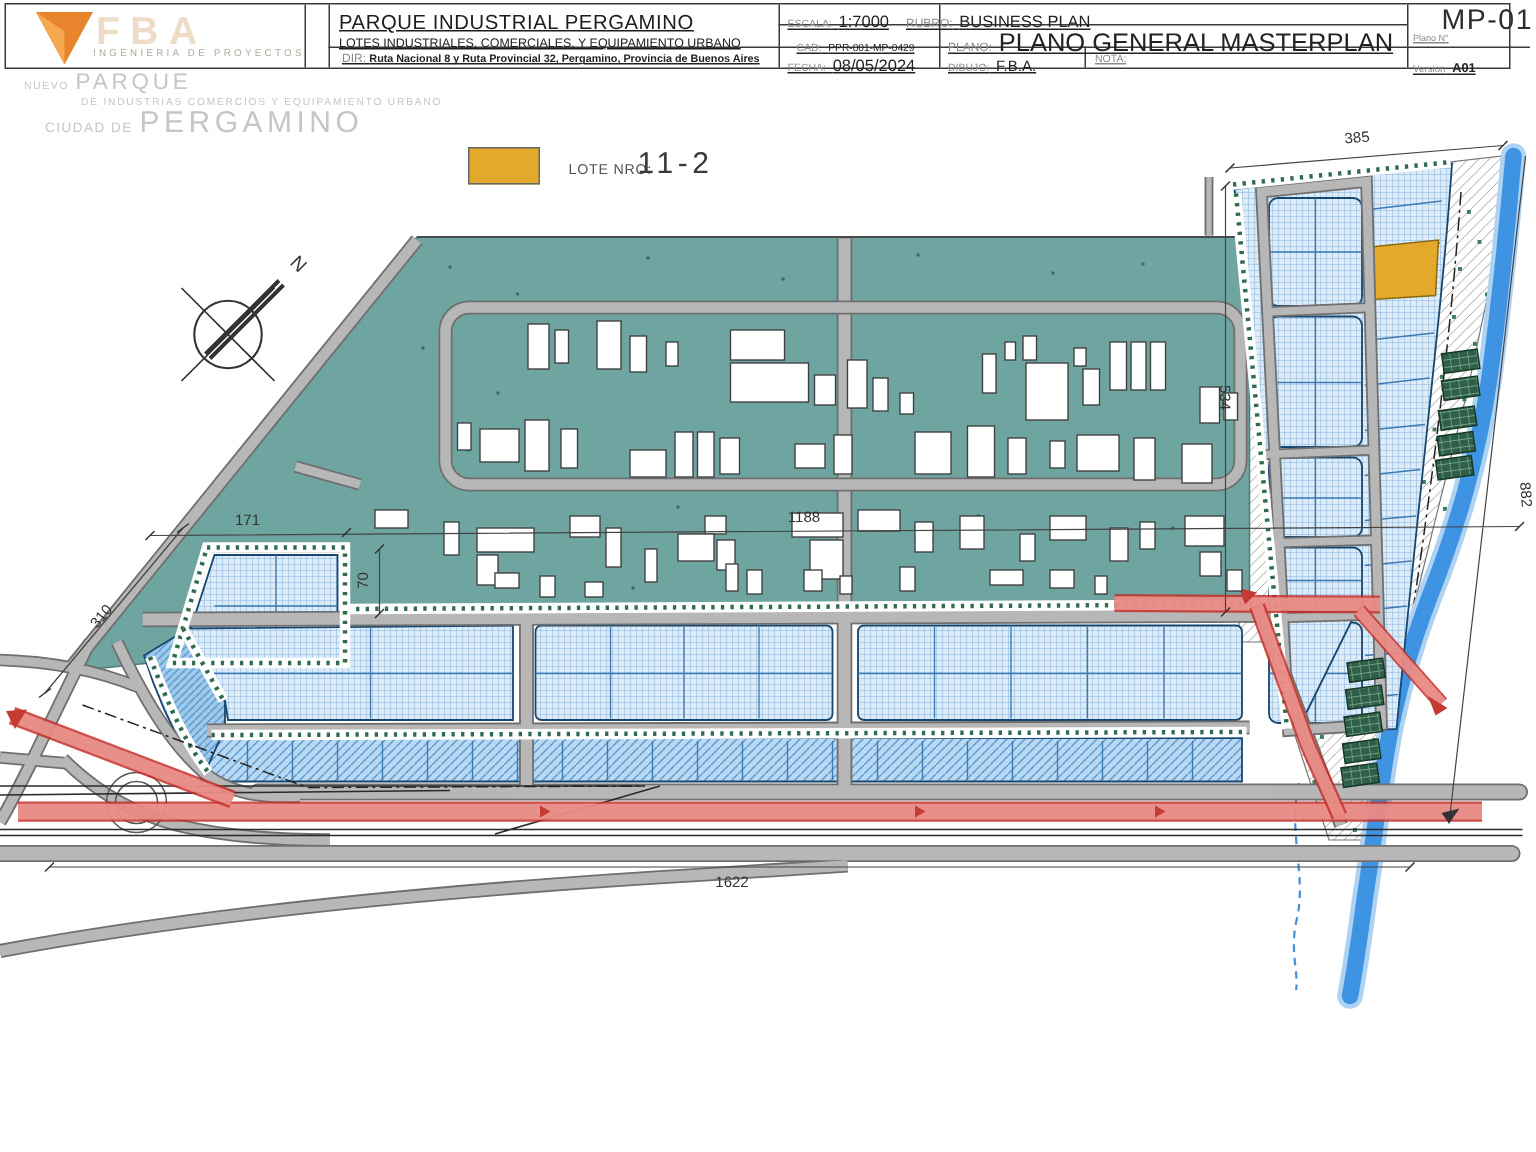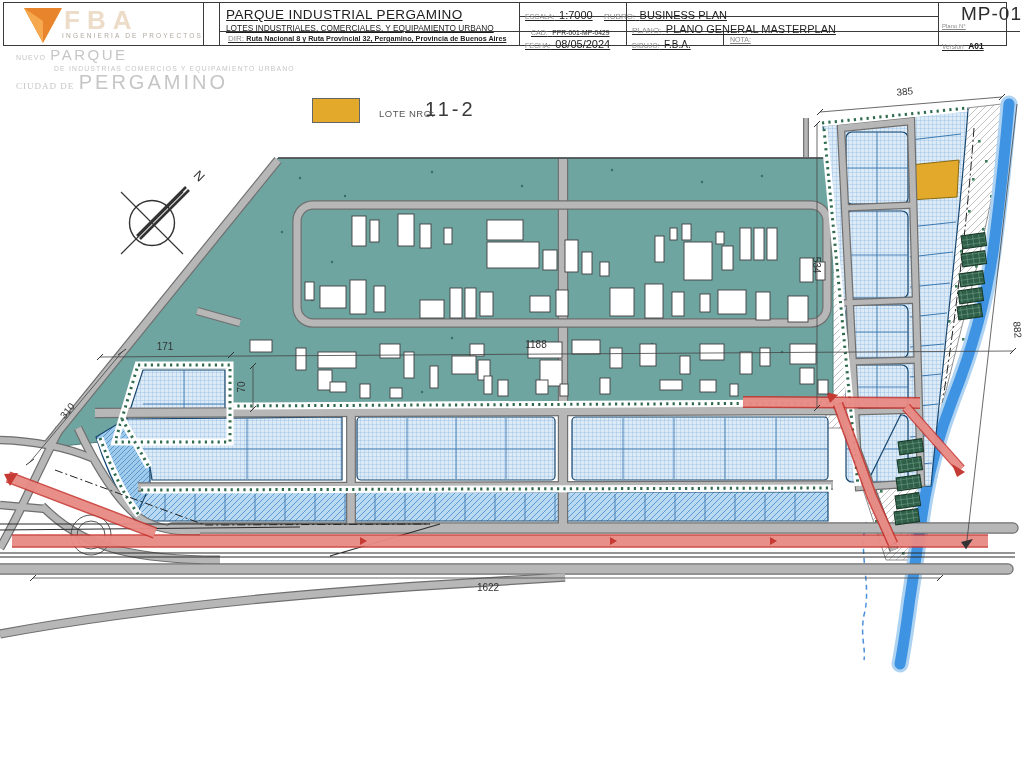--- a/index.html
+++ b/index.html
@@ -16,21 +16,21 @@
   .t-title{left:222px;top:4px;font-size:13.5px;letter-spacing:.4px;color:#1d1d1d;}
   .t-sub{left:222px;top:20px;font-size:8.3px;color:#1d1d1d;}
   .t-dir{left:224px;top:31px;font-size:8px;}
   .t-dir b{font-size:7.2px;font-weight:bold;color:#222;}
   .mp01{position:absolute;left:934px;top:0px;width:84px;text-align:right;font-size:19px;letter-spacing:1px;color:#2d2d2d;}
   
   .wm{position:absolute;left:16px;top:47px;color:#c6c6c6;line-height:1.05;}
   .wm .s1{font-size:7px;letter-spacing:1px;}
   .wm .b1{font-size:15px;letter-spacing:2.5px;text-align:center;}
   .wm .l2{font-size:6.8px;letter-spacing:1.2px;margin-left:38px;margin-top:1px;}
-  .wm .s3{font-size:9px;letter-spacing:1px;font-family:Liberation Serif, serif;}
+  .wm .s3{font-size:9px;letter-spacing:1px;margin-left:14px;}
   .wm .b3{font-size:20px;letter-spacing:3px;}
   
   .legend{position:absolute;left:312px;top:97px;height:28px;}
   .legend .sw{position:absolute;left:0;top:1px;width:48px;height:25px;border:1.5px solid #666;box-sizing:border-box;background:#E2A92A;}
   .legend .ll{position:absolute;left:67px;top:11px;font-size:9.5px;color:#555;letter-spacing:.5px;white-space:nowrap;}
   .legend .lv{position:absolute;left:113px;top:1px;font-size:20px;color:#3a3a3a;letter-spacing:3px;white-space:nowrap;}
   
   .sig{position:absolute;left:5px;top:653px;width:1013px;height:111px;border:1.6px solid #333;box-sizing:border-box;background:#fff;}
   .sline{position:absolute;top:92px;height:2.5px;background:#9a9a9a;}
   .slbl{position:absolute;top:97px;font-size:10px;color:#111;text-align:center;letter-spacing:.3px;}
@@ -447,21 +447,21 @@
       <span class="lbl">FECHA:</span>
       <span style="font-size:11px">08/05/2024</span>
     </div>
 
     <div class="cell-text" style="left:600px;top:2px">
       <span class="lbl" style="font-size:8px">RUBRO:</span>
       <span style="font-size:11px">BUSINESS PLAN</span>
     </div>
     <div class="cell-text" style="left:628px;top:16px">
       <span class="lbl" style="font-size:8px">PLANO:</span>
-      <span style="font-size:11px">PLANO GENERAL MASTERPLAN</span>
+      <span style="font-size:17px">PLANO GENERAL MASTERPLAN</span>
     </div>
     <div class="cell-text" style="left:628px;top:31px">
       <span class="lbl">DIBUJO:</span>
       <span style="font-size:10px">F.B.A.</span>
     </div>
     <div class="cell-text lbl" style="left:726px;top:33px">NOTA:</div>
 
     <div class="mp01">MP-01</div>
     <div class="cell-text lbl" style="left:938px;top:20px;font-size:6px">Plano N°</div>
     <div class="cell-text" style="left:938px;top:32px">

